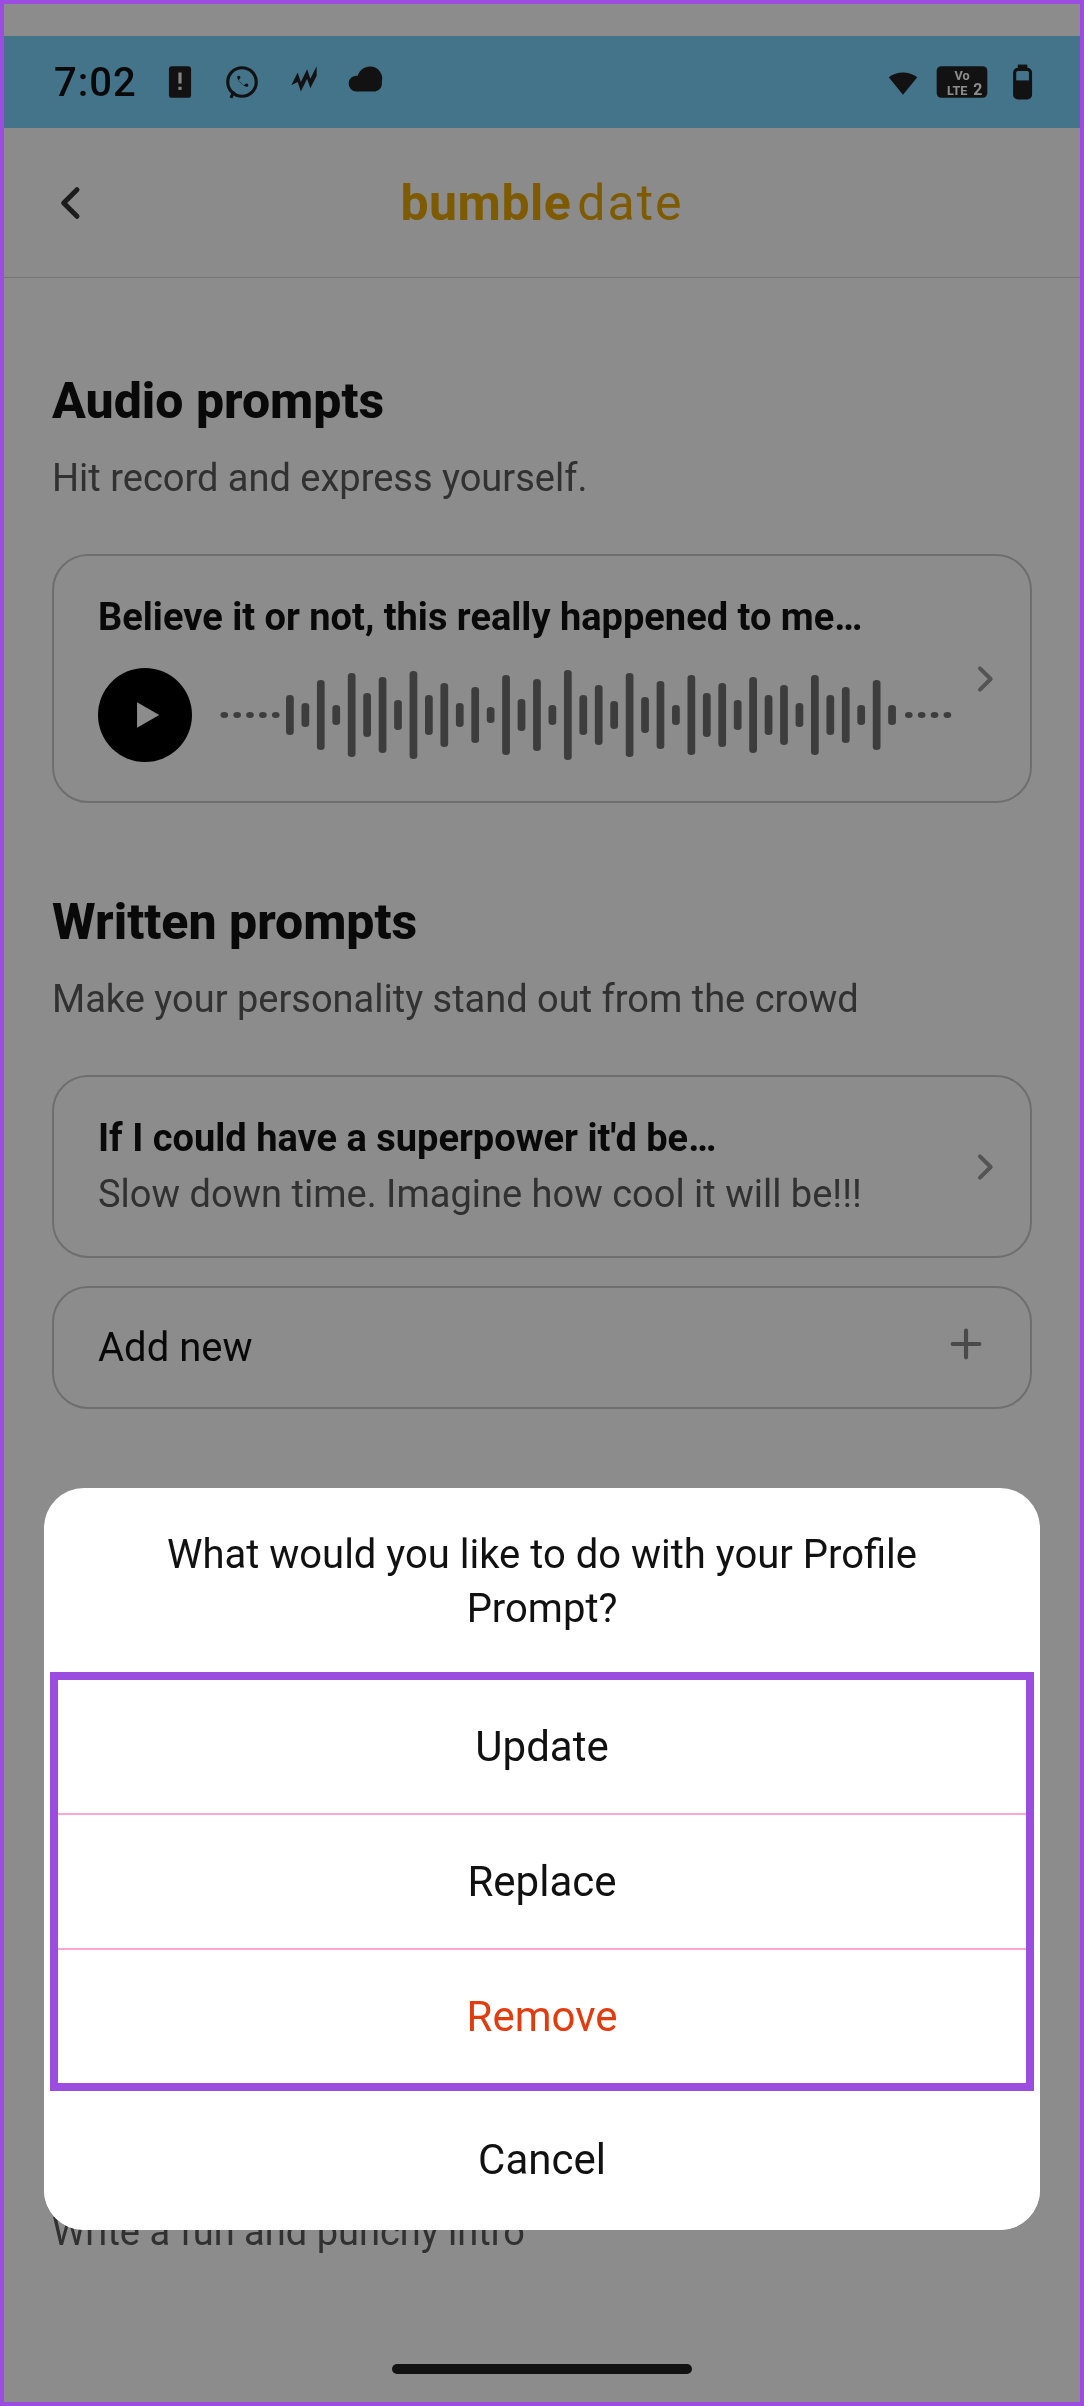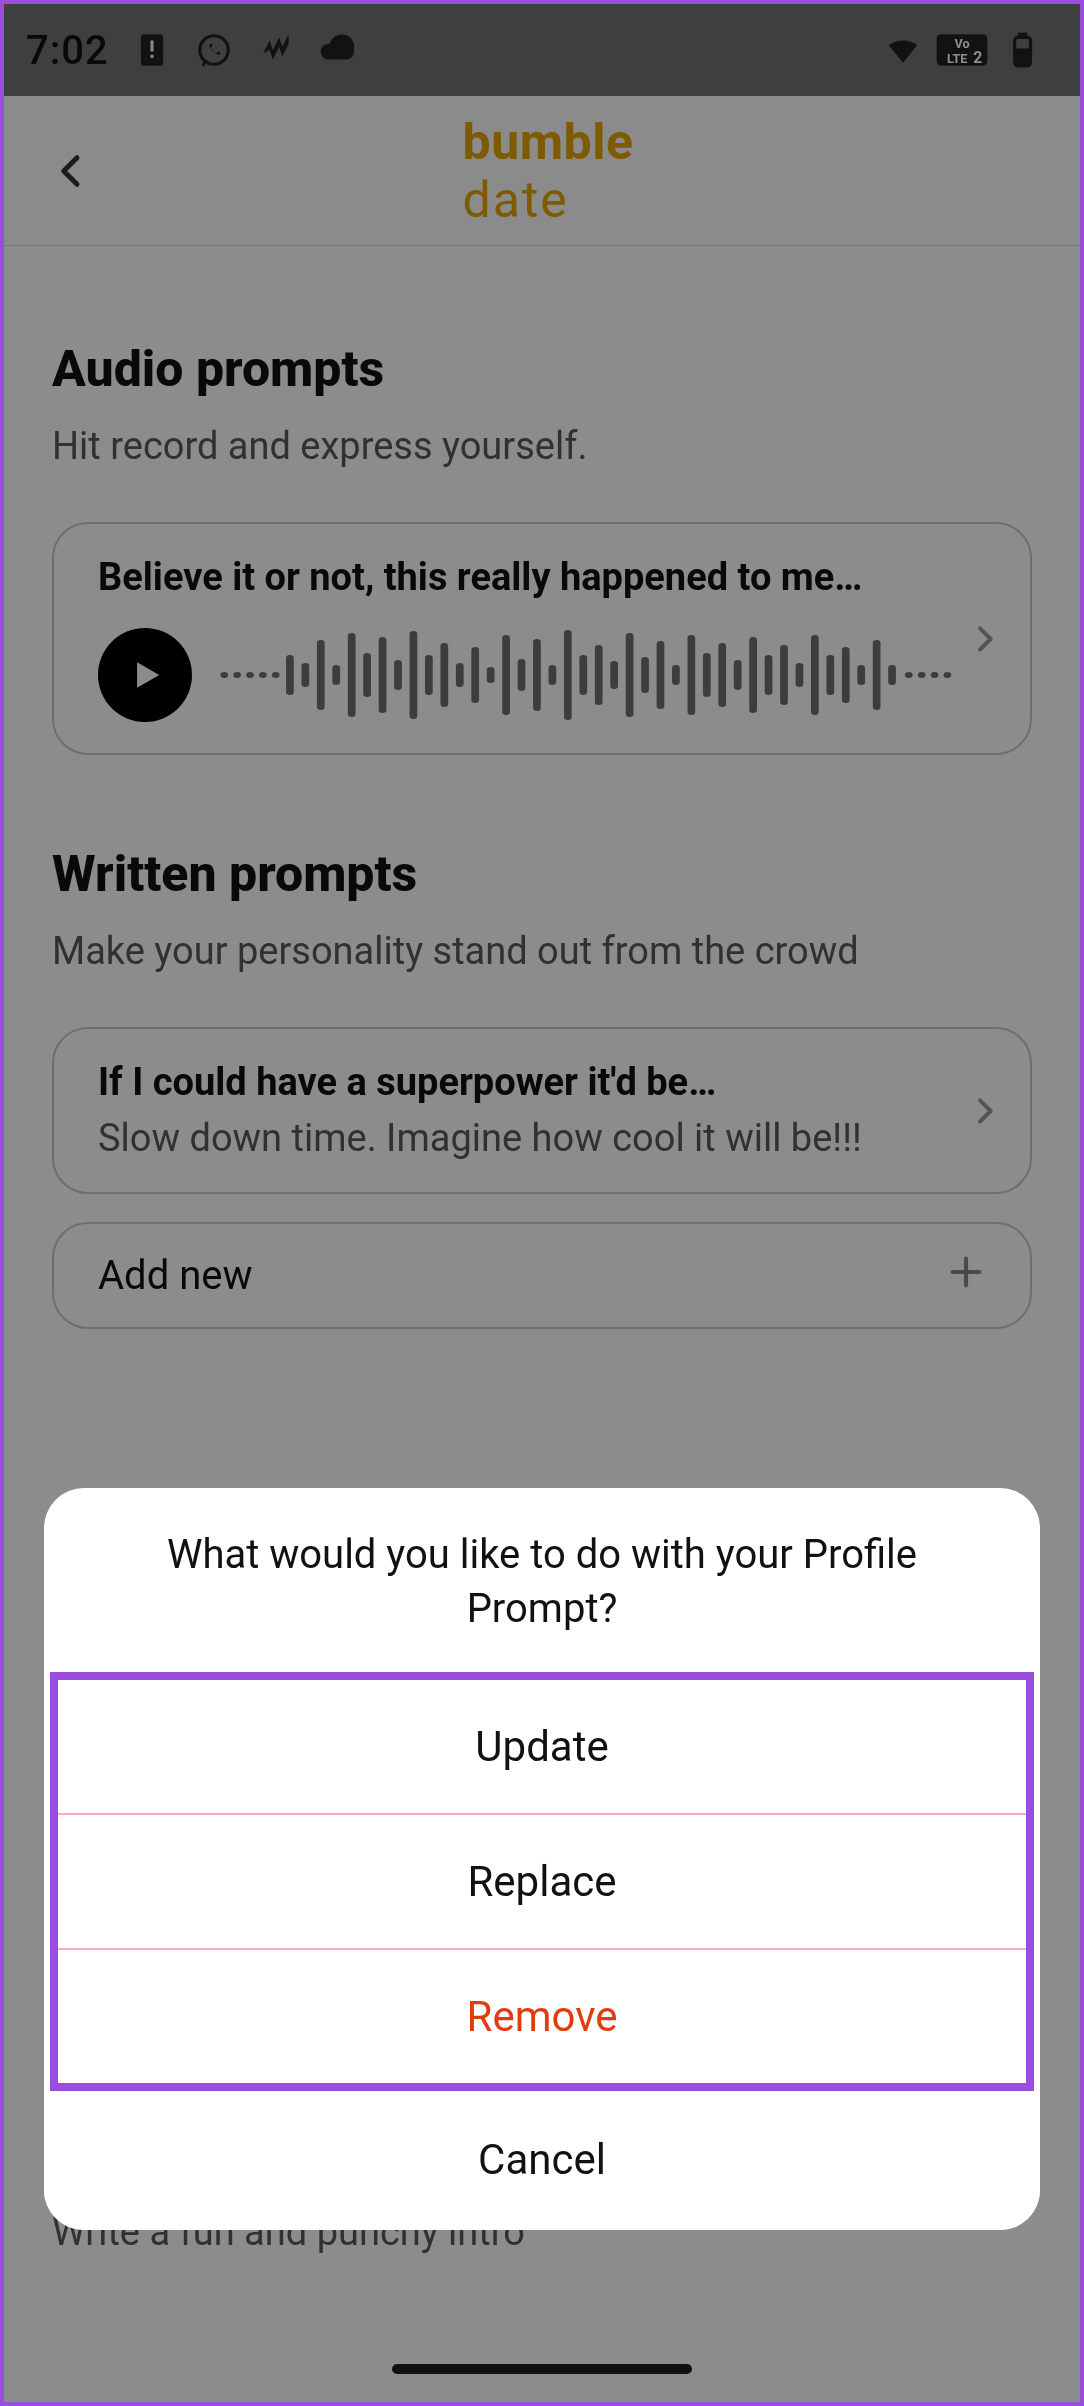--- a/index.html
+++ b/index.html
@@ -10,25 +10,26 @@
     width: 1084px;
     height: 2406px;
     position: relative;
     overflow: hidden;
     border: 4px solid #9b4de0;
   }
 
   
   .status-bar {
     height: 92px;
-    background: #737373;
+    background: #7dd3fc;
     display: flex;
     align-items: center;
     justify-content: space-between;
-    padding: 0 40px 0 22px;
+    padding: 0 40px 0 50px;
+    margin-top: 32px;
   }
   .status-left { display: flex; align-items: center; gap: 24px; }
   .status-right { display: flex; align-items: center; gap: 14px; }
   .clock { font-size: 40px; font-weight: 500; color: #111; letter-spacing: 1px; }
   .s-icon { width: 38px; height: 38px; display:flex; align-items:flex-end; justify-content:center; }
   .s-icon svg { width: 100%; height: 100%; }
 
   
   .app-header {
     height: 150px;
@@ -40,35 +41,35 @@
     justify-content: center;
   }
   .back-btn {
     position: absolute;
     left: 44px;
     top: 50%;
     transform: translateY(-50%);
     width: 48px; height: 48px;
     display:flex; align-items:center; justify-content:center;
   }
-  .logo-wrap { display: flex; align-items: baseline; gap: 0; flex-direction: column; }
+  .logo-wrap { display: flex; align-items: baseline; gap: 0; }
   .logo-a { font-size: 50px; font-weight: 700; color: #e6a600; letter-spacing: 0.5px; }
   .logo-b { font-size: 50px; font-weight: 400; color: #e6a600; letter-spacing: 2px; margin-left: 6px; }
 
   
   .content { padding: 0 48px; }
 
   .section-title { font-size: 50px; font-weight: 800; color: #111; margin-top: 90px; }
   .section-title.first { margin-top: 94px; }
   .section-sub { font-size: 38px; color: #5a5a5a; margin-top: 26px; }
 
   .card {
     border: 2px solid #c9c9c9;
     border-radius: 36px;
-    padding: 28px 44px;
+    padding: 36px 44px;
     margin-top: 54px;
     position: relative;
   }
   .card-title { font-size: 38px; font-weight: 700; color: #111; line-height: 1.35; padding-right: 60px; }
   .card-body  { font-size: 38px; color: #5a5a5a; line-height: 1.35; margin-top: 4px; padding-right: 60px; }
 
   .chev {
     position: absolute;
     right: 30px;
     top: 50%;

